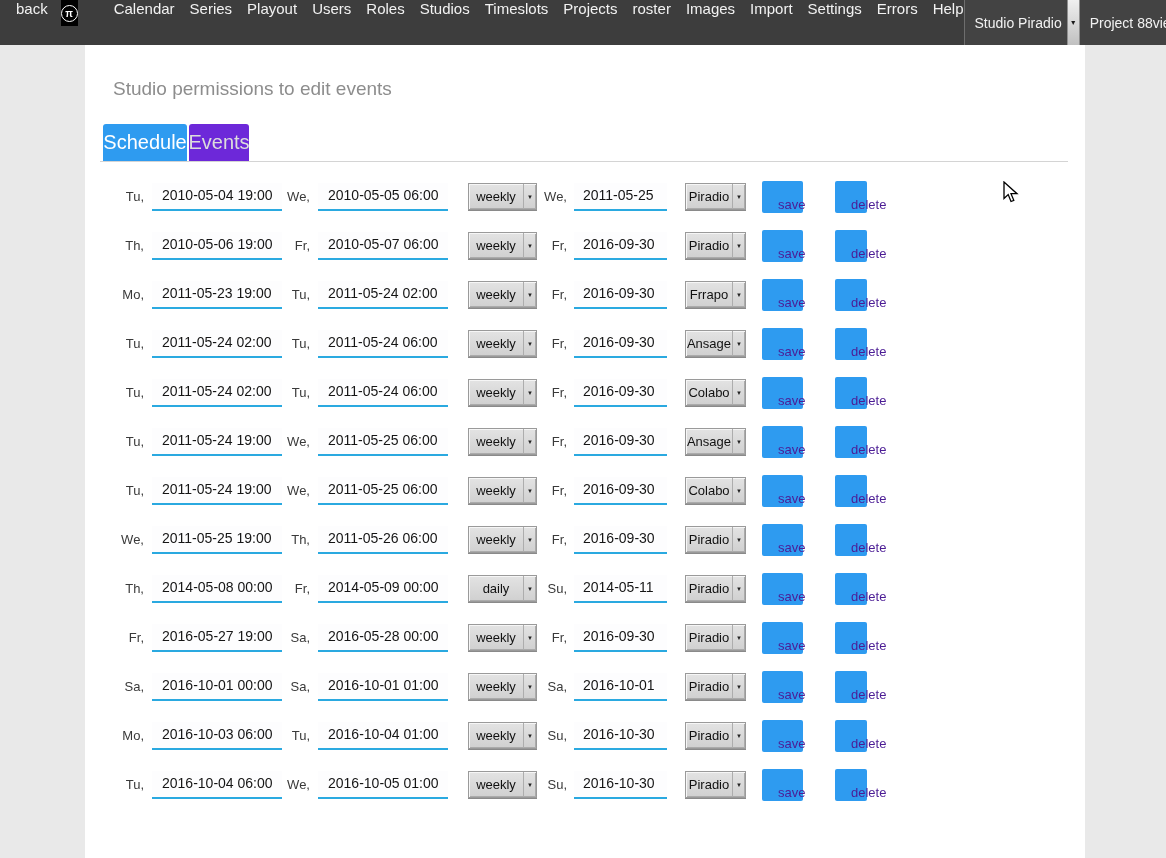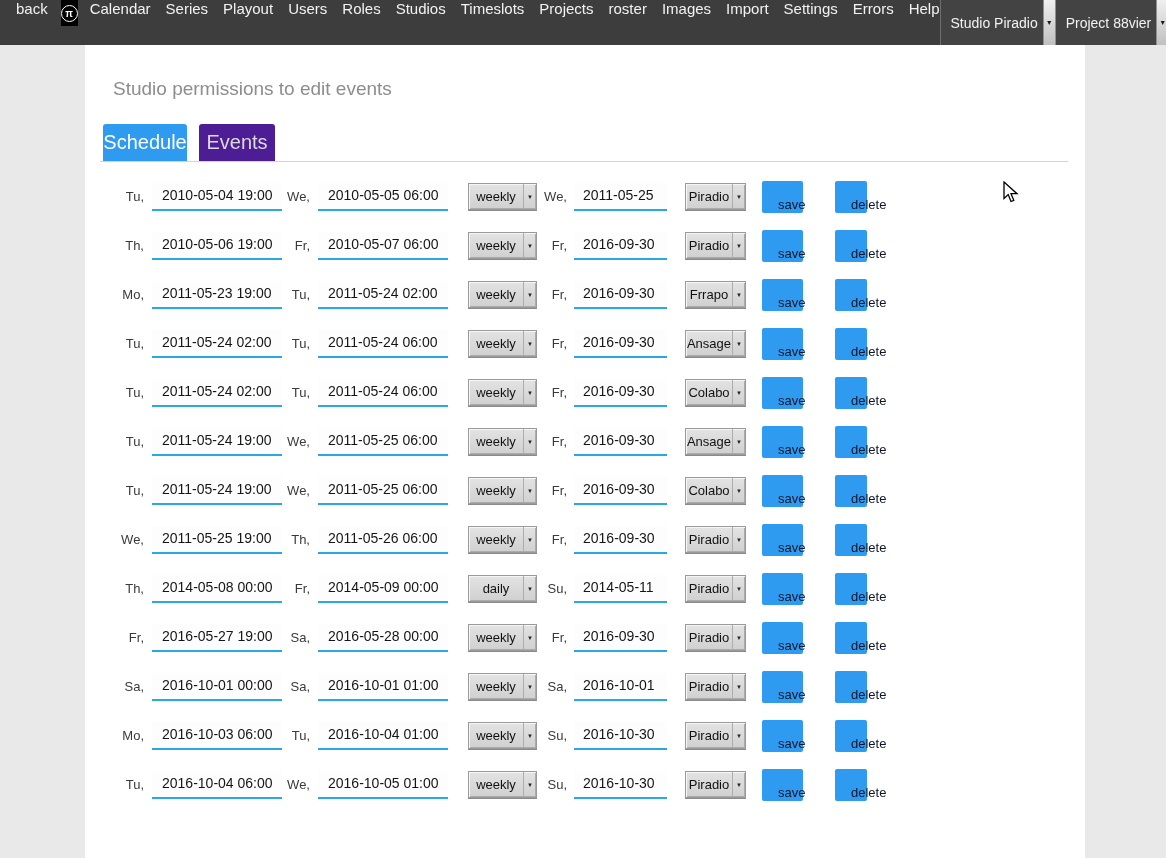--- a/index.html
+++ b/index.html
@@ -8,38 +8,38 @@
 
   
   .nav { height:45px; background:#3d3d3d; display:flex; align-items:flex-start;
          color:#f2f2f2; font-size:15px; white-space:nowrap; }
   .nav a { color:inherit; text-decoration:none; cursor:pointer; }
   .nav-back { margin-left:16px; }
   .logo { width:26px; height:26px; background:#000; margin:0 12px 0 13px;
           display:flex; align-items:center; justify-content:center; cursor:pointer; }
   .logo-circle { width:17px; height:17px; border:1.5px solid #fff; border-radius:50%;
                  color:#fff; font-size:10px; line-height:15px; text-align:center; font-weight:bold; }
-  .nav-items { display:flex; gap:15px; }
+  .nav-items { display:flex; gap:15px;margin-left:24px; }
   .nav-right { margin-left:auto; display:flex; align-items:center; height:100%;
                background:#434343; border-left:1px solid #6e6e6e; font-size:14px; }
   .nav-dd-label { margin:0 5px 0 10px; }
   .nav-strip { width:13px; height:45px; background:linear-gradient(#f0f0f0,#c0c0c0);
                display:flex; align-items:center; justify-content:center;
                border-left:1px solid #8f8f8f; border-right:1px solid #8f8f8f;
                color:#1a1a1a; font-size:7px; cursor:pointer; }
 
   
   .page { width:1000px; margin-left:85px; background:#ffffff; height:813px; position:relative; }
   .page-title { padding-top:33px; margin-left:28px; font-size:19px; color:#8d8d8d; }
 
   .tabbar { display:flex; margin:24px 17px 0 15px; border-bottom:1px solid #d4d4d4; }
   .tab { height:37px; display:flex; align-items:center; justify-content:center;
          font-size:20px; border-radius:3px 3px 0 0; cursor:pointer; }
   .tab.active { width:84px; margin-left:3px; color:#fff; }
-  .tab.inactive { width:76px; margin-left:12px; background:#4c1d95; color:#dcdcdc; }
+  .tab.inactive { width:60px; margin-left:2px; background:#6d28d9; color:#dcdcdc; }
 
   
   .thead { display:flex; margin-top:27px; padding-left:33px; font-size:13px; color:#4a4a4a; }
   .th { flex:none; }
   .th-start { width:130px; margin-left:34px; text-align:center; }
   .th-end   { width:130px; margin-left:36px; text-align:center; }
   .th-interval { width:69px; margin-left:20px; }
   .th-lastdate { width:93px; margin-left:37px; }
   .th-studio   { width:72px; margin-left:7px; }
 
@@ -60,21 +60,21 @@
             box-shadow: inset 1px 1px 0 #f6f6f6, inset -1px -1px 0 #ababab, 0 1px 0 #8a8a8a; }
   .select-label { flex:1; display:flex; align-items:center; justify-content:center;
                   font-size:13px; color:#111; padding-bottom:1px; }
   .select-arrow { flex:none; width:13px; border-left:1px solid #adadad;
                   display:flex; align-items:center; justify-content:center;
                   font-size:6px; color:#222; }
   .c-interval { width:69px; margin-left:20px; }
   .c-studio   { width:61px; margin-left:18px; }
 
   .btn { flex:none; height:27px; border:none; border-radius:2px; background:#2e9bf0;
-         color:#0f172a; font-family:"Liberation Sans",sans-serif; font-size:13px;
+         color:#4c1d95; font-family:"Liberation Sans",sans-serif; font-size:13px;
          cursor:pointer; padding:16px; }
   .c-save   { width:41px; margin-left:16px; }
   .c-delete { width:31px; margin-left:32px; }
 
   .row.partial { opacity:.45; }
 
   
   .cursor { position:fixed; left:1001px; top:181px; width:20px; height:24px; z-index:99; pointer-events:none; }
 </style>
 </head>

